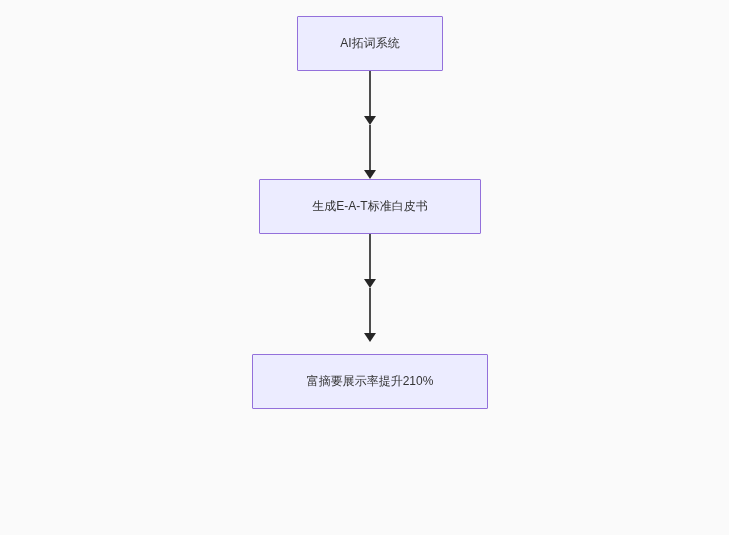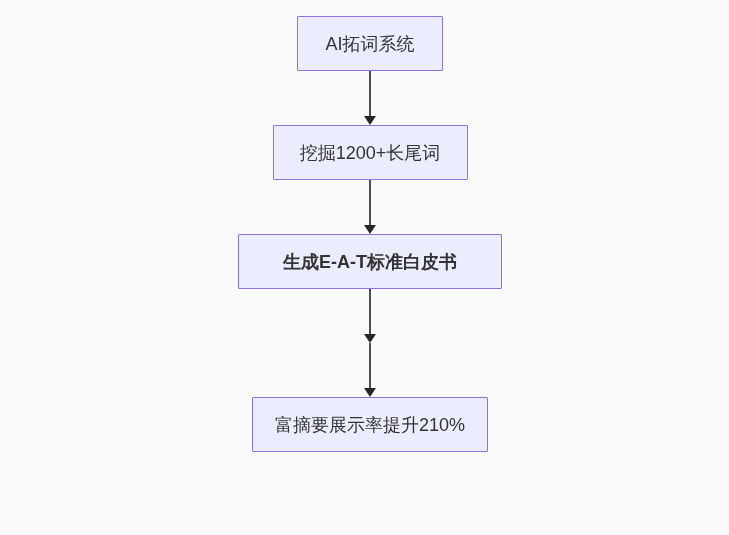--- a/index.html
+++ b/index.html
@@ -25,30 +25,30 @@
   }
   .node {
     box-sizing: border-box;
     height: 55px;
     background: #ECECFF;
     border: 1px solid #9370DB;
     border-radius: 1px;
     display: flex;
     align-items: center;
     justify-content: center;
-    font-size: 18px;
+    font-size: 12px;
     color: #333333;
     white-space: nowrap;
     text-align: center;
   }
   .w1 { width: 146px; }
   .w2 { width: 195px; }
-  .w3 { width: 264px; font-weight: bold; }
+  .w3 { width: 222px; }
   .w4 { width: 215px; }
-  .w5 { width: 236px; }
+  .w5 { width: 236px; margin-top: 12px; }
   .arrow {
     height: 54px;
     display: flex;
     flex-direction: column;
     align-items: center;
   }
   .arrow .line {
     width: 2px;
     flex: 1 1 auto;
     background: #4d4d4d;
@@ -68,23 +68,20 @@
 
   <div class="node w1">
     <span>AI拓词系统</span>
   </div>
 
   <div class="arrow">
     <div class="line"></div>
     <div class="head"></div>
   </div>
 
-  <div class="node w2">
-    <span>挖掘1200+长尾词</span>
-  </div>
 
   <div class="arrow">
     <div class="line"></div>
     <div class="head"></div>
   </div>
 
   <div class="node w3">
     <span>生成E-A-T标准白皮书</span>
   </div>
 

